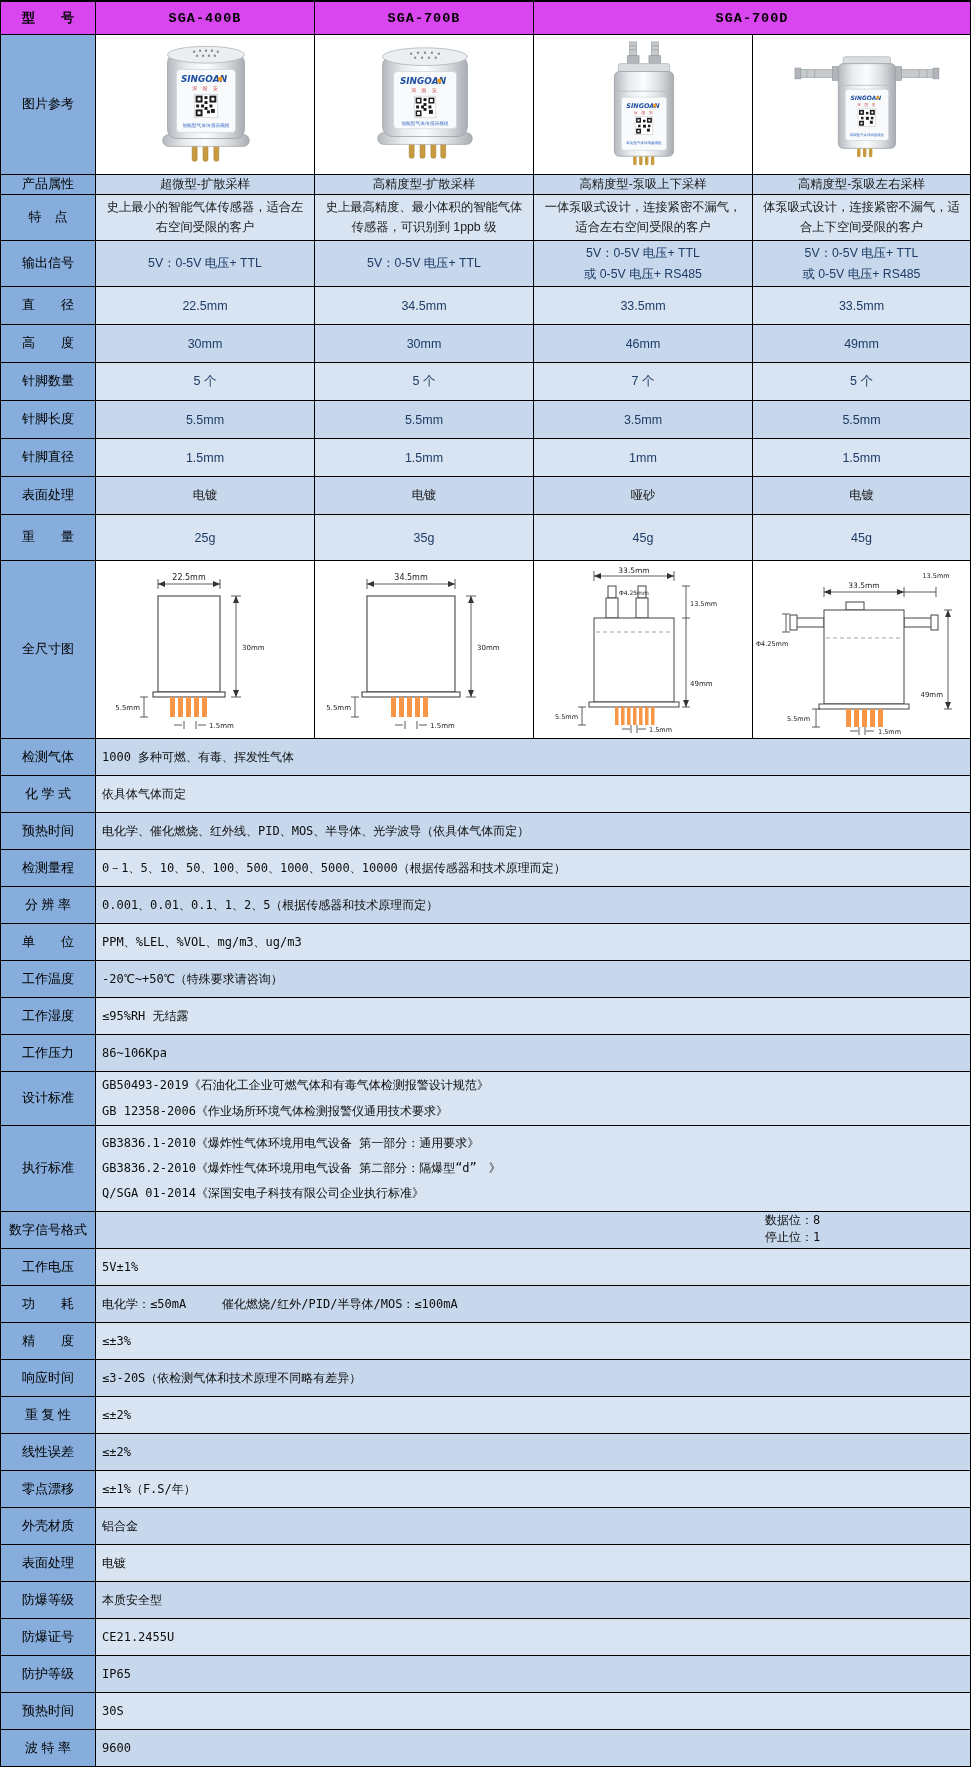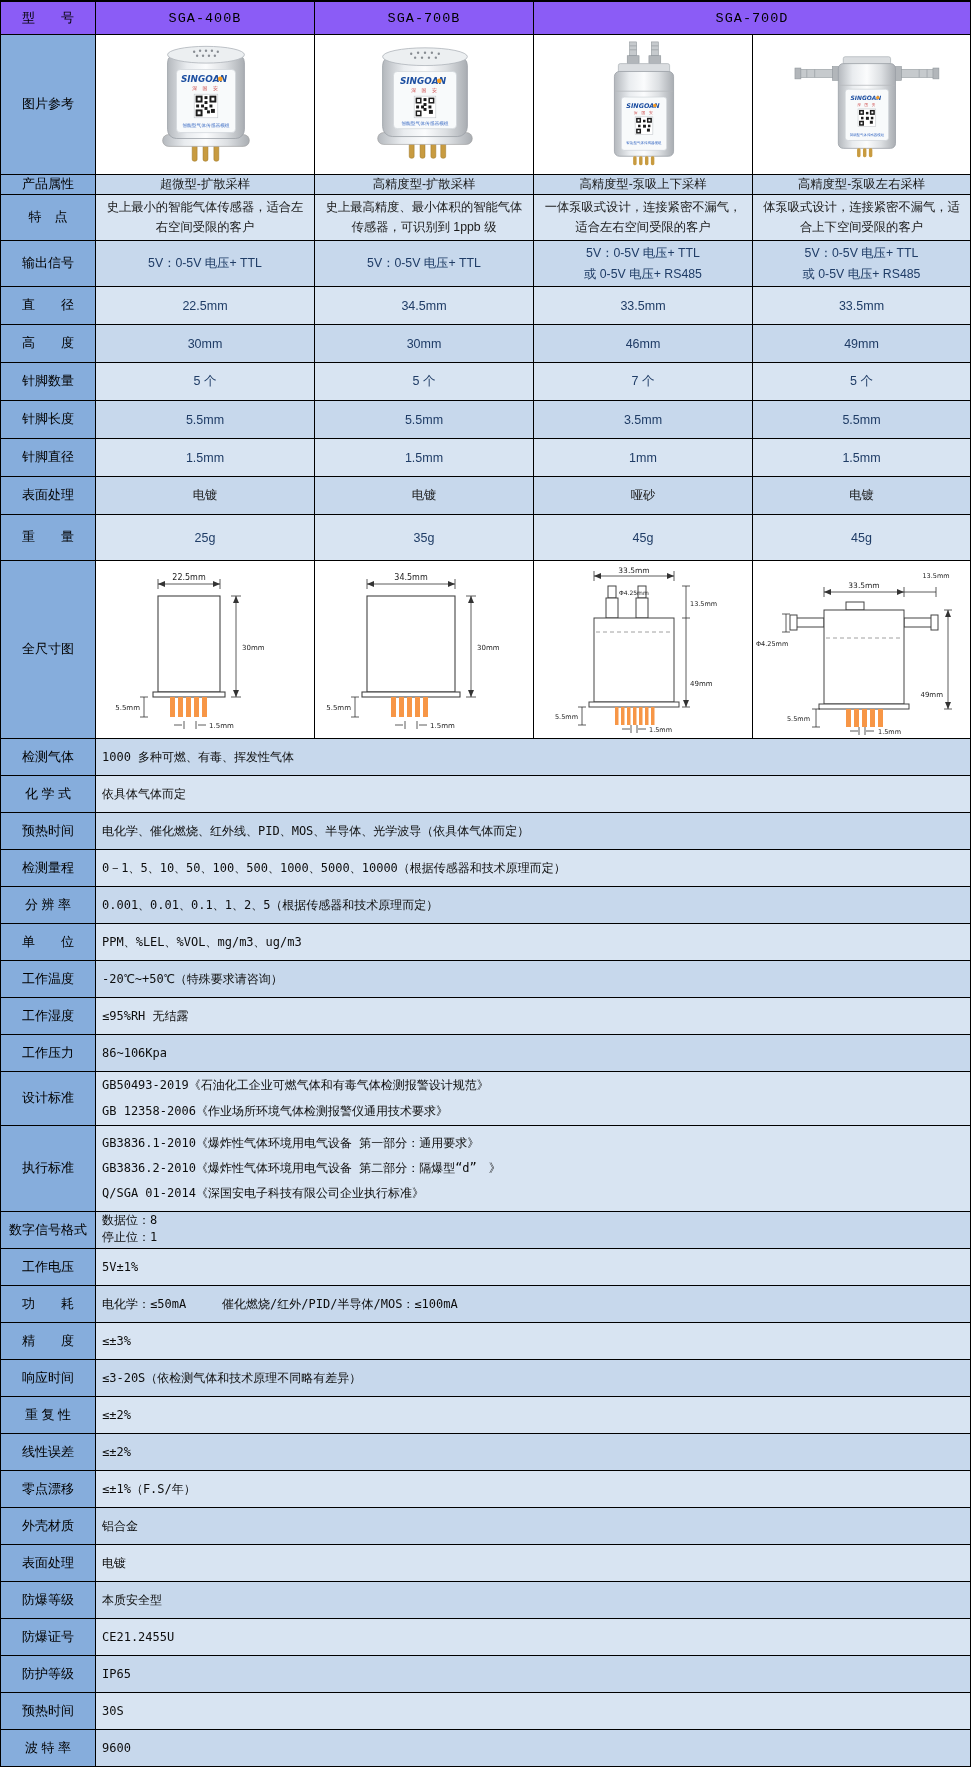--- a/index.html
+++ b/index.html
@@ -11,21 +11,21 @@
      flex-direction:column;align-items:center;justify-content:center;text-align:center;overflow:hidden}
   .lab{width:95px;flex:none;background:#86ADDC;font-weight:normal;font-size:13px;color:#000;
        line-height:1.25;padding:0 2px}
   .d{width:219px;flex:none}
   .last{width:219px;flex:1}
   .fullv{flex:1;align-items:flex-start;justify-content:center;text-align:left;
          padding-left:6px;font-size:12px;font-family:"DejaVu Sans Mono","Liberation Mono",monospace;color:#0d0d0d}
   .bgM{background:#C7D8EC}
   .bgL{background:#D8E4F2}
   .bgW{background:#fff}
-  .hdr .c{background:#8b5cf6;font-weight:normal}
+  .hdr .c{background:#d946ef;font-weight:bold}
   .model{font-family:"Liberation Mono","DejaVu Sans Mono",monospace;font-size:13.5px;letter-spacing:1px;color:#000}
   .num{color:#1F3C66;font-size:12.5px}
   .feat{font-size:12.3px;line-height:1.6;padding:3px 9px;color:#1a1a1a}
   .sig{font-size:12.3px;color:#1F3C66;line-height:1.7}
   .sig .l2:empty{display:none}
   .lines{line-height:2.1}
   .seg{display:inline-block;min-width:205px}
   svg{display:block}
   svg text{font-family:"DejaVu Sans","Liberation Sans",sans-serif}
   .dimtext{fill:#222}
@@ -604,21 +604,21 @@
   <div class="r" style="height:86px">
     <div class="c lab">执行标准</div>
     <div class="c fullv bgL lines">
       <div>GB3836.1-2010《爆炸性气体环境用电气设备 第一部分：通用要求》</div>
       <div>GB3836.2-2010《爆炸性气体环境用电气设备 第二部分：隔爆型“d”　》</div>
       <div>Q/SGA 01-2014《深国安电子科技有限公司企业执行标准》</div>
     </div>
   </div>
   <div class="r" style="height:37px">
     <div class="c lab">数字信号格式</div>
-    <div class="c fullv bgM" style="flex-direction:column;justify-content:flex-start;align-items:flex-start">
+    <div class="c fullv bgM" style="flex-direction:column;justify-content:flex-start;align-items:flex-end">
       <span class="seg">数据位：8</span>
       <span class="seg">停止位：1</span>
       <span class="seg">校验位：无</span>
     </div>
   </div>
   <div class="r" style="height:37px">
     <div class="c lab">工作电压</div>
     <div class="c fullv bgL">5V±1%</div>
   </div>
   <div class="r" style="height:37px">

